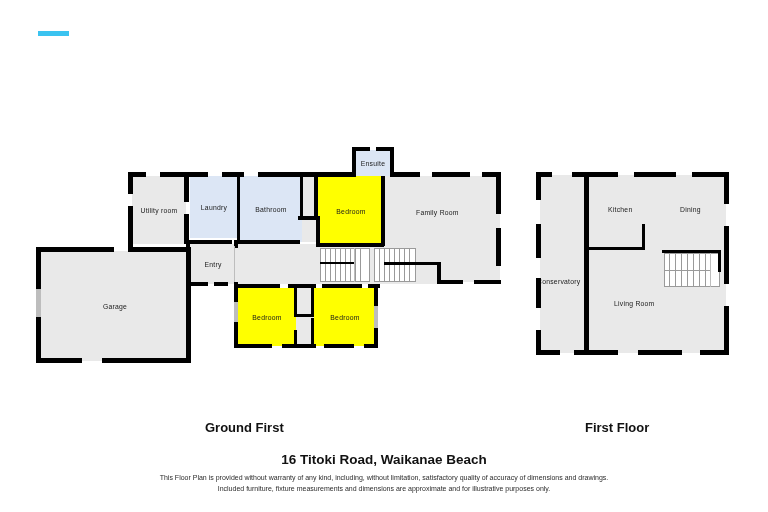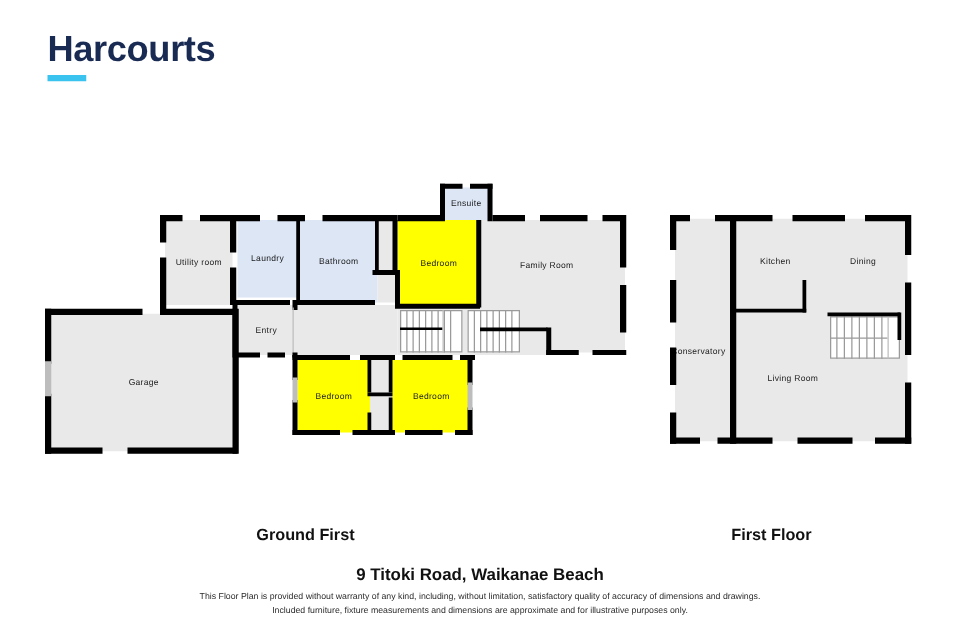--- a/index.html
+++ b/index.html
@@ -120,21 +120,20 @@
     font-size: 7px;
     color: #2b2b2b;
   }
   #disclaimer-1 { top: 474px; }
   #disclaimer-2 { top: 485px; }
 </style>
 </head>
 <body>
 
 <div id="brand">
-  <div id="brand-wordmark">Harcourts</div>
   <div id="brand-rule"></div>
 </div>
 
 <div id="plan">
 
   <div>
 
     <div class="room fill-grey" style="left:132px; top:176px; width:54px; height:68px;">
       <span class="room-label sm">Utility room</span>
     </div>
@@ -356,16 +355,16 @@
     <div class="wall" style="left:718px; top:250px; width:3.4px; height:22px;"></div>
 
   </div>
 
 </div>
 
 <div class="floor-caption" style="left:205px; top:420px;">Ground First</div>
 
 <div class="floor-caption" style="left:585px; top:420px;">First Floor</div>
 
-<div id="addr-title">9 Titoki Road, Waikanae Beach</div>
+<div id="addr-title">16 Titoki Road, Waikanae Beach</div>
 
 <div class="disclaimer" id="disclaimer-1">This Floor Plan is provided without warranty of any kind, including, without limitation, satisfactory quality of accuracy of dimensions and drawings.</div>
 <div class="disclaimer" id="disclaimer-2">Included furniture, fixture measurements and dimensions are approximate and for illustrative purposes only.</div>
 
 </body></html>

